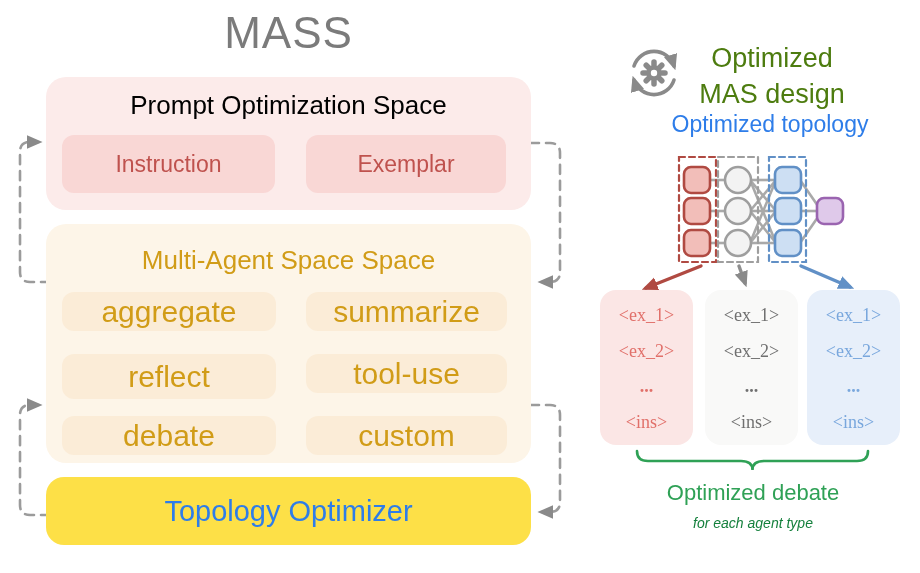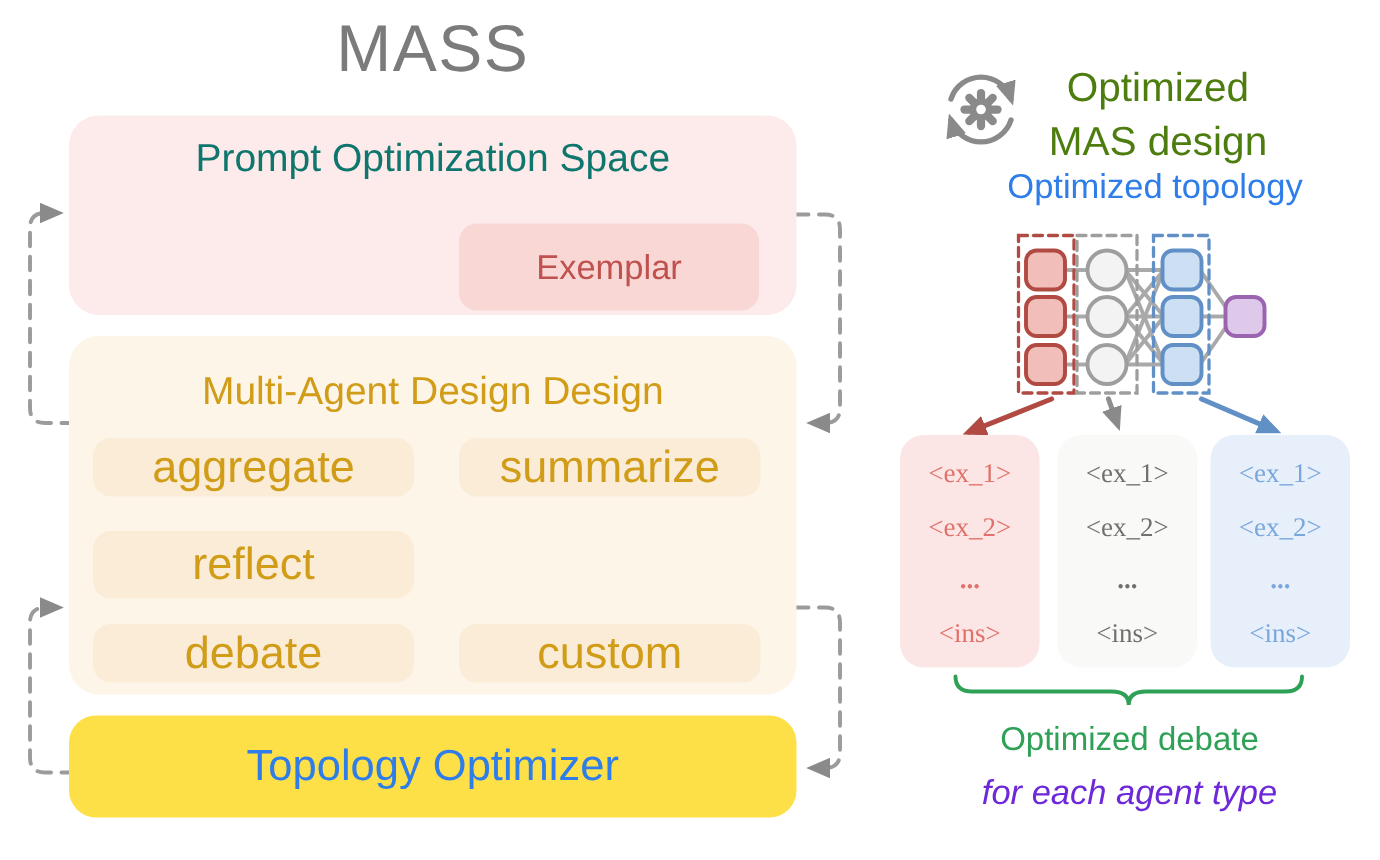--- a/index.html
+++ b/index.html
@@ -8,43 +8,43 @@
   .art{position:absolute;left:0;top:0;width:920px;height:573px;}
   .abs{position:absolute;}
   .figure-title{left:46px;top:8px;width:485px;text-align:center;font-size:44px;
                 letter-spacing:1px;color:#7b7b7b;font-weight:500;}
   .box{position:absolute;left:46px;width:485px;border-radius:20px;}
   .box-pink{top:77px;height:133px;background:#fcebea;}
   .box-yellow{top:224px;height:239px;background:#fdf5e8;}
   .box-blue{top:477px;height:68px;background:#fde047;border-radius:18px;
             display:flex;align-items:center;justify-content:center;}
   .box-title{position:absolute;left:0;width:100%;text-align:center;font-size:26px;font-weight:500;}
-  .t-red{color:#0f766e;}
+  .t-red{color:#000000;}
   .t-gold{color:#d19c17;}
   .t-blue{color:#2e7de9;font-size:29px;}
   .pill{position:absolute;border-radius:12px;display:flex;align-items:center;
         justify-content:center;font-size:23px;font-weight:500;}
   .pill-pink{background:#f9d7d5;color:#bf524e;}
   .pill-yellow{background:#fbecd7;color:#d19c17;font-size:30px;}
   .rp-header{left:672px;top:40px;width:200px;text-align:center;color:#4d7c0f;
              font-size:27px;font-weight:500;line-height:36px;}
   .rp-topology-label{left:650px;top:111px;width:240px;text-align:center;color:#2e7de9;
                      font-size:23px;font-weight:500;}
   .prompt-box{position:absolute;top:290px;width:93px;height:155px;border-radius:16px;
               display:flex;flex-direction:column;justify-content:space-between;
               padding:15px 0 13px 0;box-sizing:border-box;text-align:center;
               font-family:"Liberation Serif",serif;font-size:18px;}
   .pb-red{left:600px;background:#fbe6e5;color:#e1706a;}
   .pb-gray{left:705px;background:#f9f9f8;color:#707070;}
   .pb-blue{left:807px;background:#e7effa;color:#79a7dd;}
   .pb-row{line-height:20px;}
   .green-caption1{left:637px;top:480px;width:232px;text-align:center;color:#2fa156;
                   font-size:22px;font-weight:500;}
-  .green-caption2{left:637px;top:515px;width:232px;text-align:center;color:#6d28d9;
-                  font-size:23px;font-style:italic;}
+  .green-caption2{left:637px;top:515px;width:232px;text-align:center;color:#15803d;
+                  font-size:14px;font-style:italic;}
 </style>
 </head>
 <body>
 
 <div class="canvas">
 
   <svg class="art" viewBox="0 0 920 573">
     <defs>
       <marker id="m-gray" orient="auto" markerWidth="14" markerHeight="12" refX="9" refY="5" markerUnits="userSpaceOnUse" viewBox="0 0 12 10">
         <path d="M0,0 L12,5 L0,10 Z" fill="#8f8f8f"></path>
@@ -126,28 +126,30 @@
       </g>
     </g>
 
     <path d="M 637 451 Q 637 461 648 461 L 741 461 Q 752.5 461 752.5 470 Q 752.5 461 764 461 L 857 461 Q 868 461 868 451" stroke="#2fa156" stroke-width="2.6" fill="none" stroke-linecap="round"></path>
   </svg>
 
   <div class="abs figure-title">MASS</div>
 
   <div class="box box-pink">
     <div class="box-title t-red" style="top:13px;">Prompt Optimization Space</div>
-    <div class="pill pill-pink" style="left:260px;top:72px;width:200px;height:58px;">Exemplar</div>
+    <div class="pill pill-pink" style="left:16px;top:58px;width:213px;height:58px;">Instruction</div>
+    <div class="pill pill-pink" style="left:260px;top:58px;width:200px;height:58px;">Exemplar</div>
   </div>
 
   <div class="box box-yellow">
-    <div class="box-title t-gold" style="top:21px;">Multi-Agent Design Design</div>
+    <div class="box-title t-gold" style="top:21px;">Multi-Agent Space Space</div>
     <div class="pill pill-yellow" style="left:16px;top:68px;width:214px;height:39px;">aggregate</div>
     <div class="pill pill-yellow" style="left:260px;top:68px;width:201px;height:39px;">summarize</div>
     <div class="pill pill-yellow" style="left:16px;top:130px;width:214px;height:45px;">reflect</div>
+    <div class="pill pill-yellow" style="left:260px;top:130px;width:201px;height:39px;">tool-use</div>
     <div class="pill pill-yellow" style="left:16px;top:192px;width:214px;height:39px;">debate</div>
     <div class="pill pill-yellow" style="left:260px;top:192px;width:201px;height:39px;">custom</div>
   </div>
 
   <div class="box box-blue">
     <span class="t-blue" style="font-weight:500;">Topology Optimizer</span>
   </div>
 
   <div class="abs rp-header">
     <div>Optimized</div>

